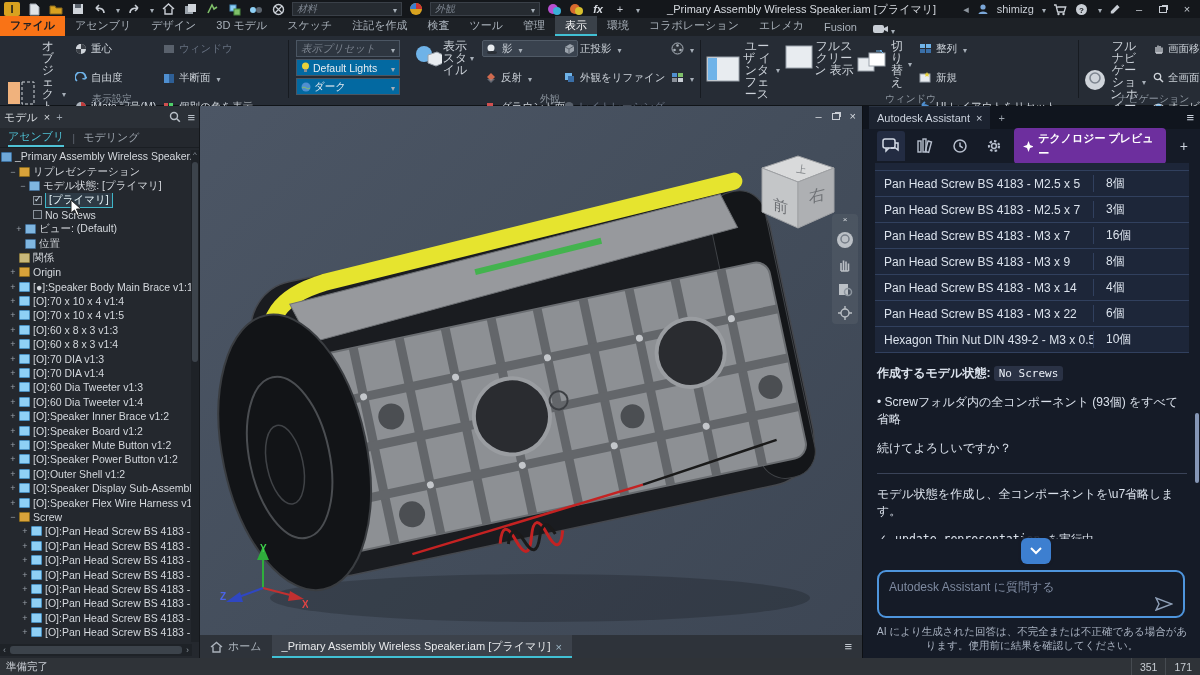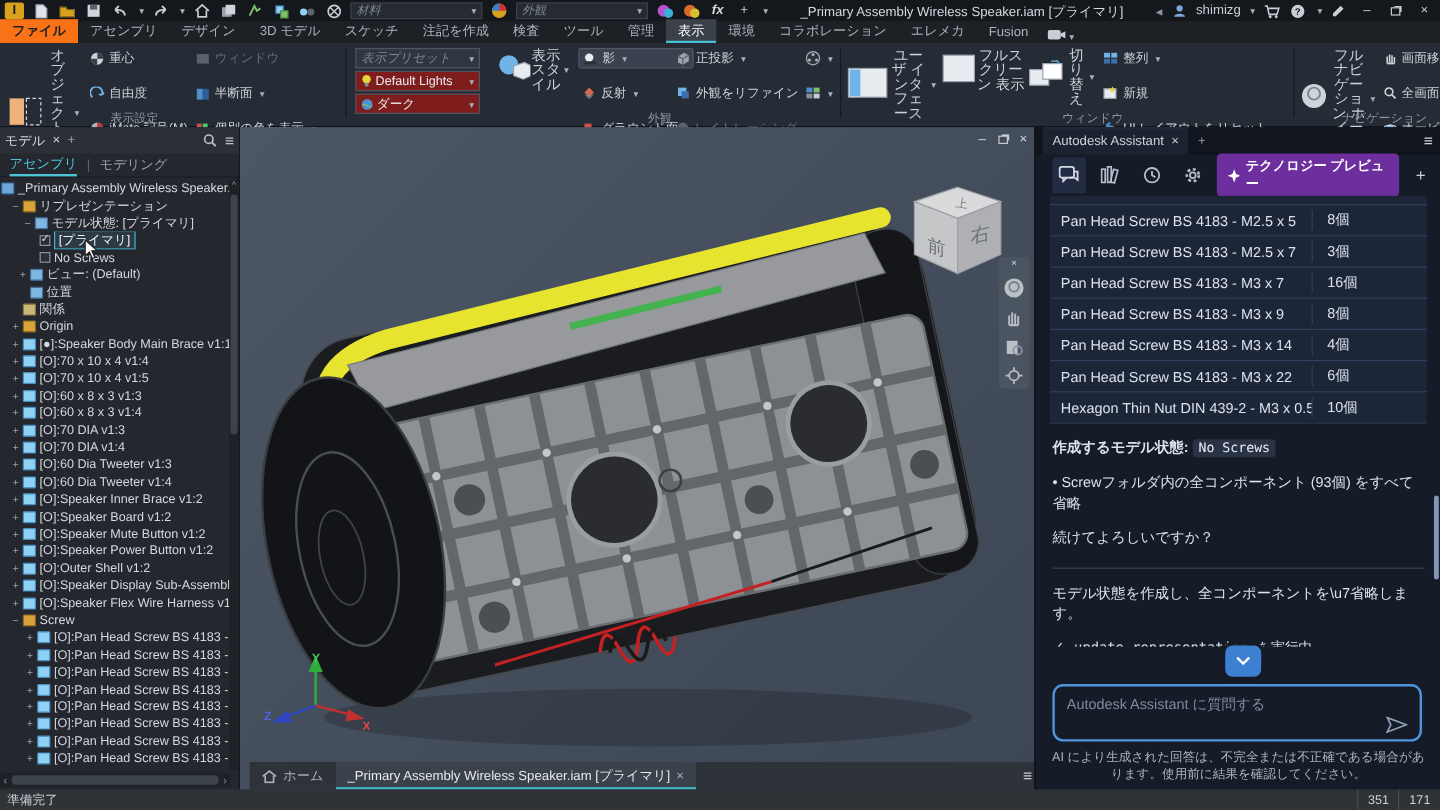--- a/index.html
+++ b/index.html
@@ -26,21 +26,21 @@
   .rtab.active{background:#3a4149;color:#fff;box-shadow:inset 0 -2px 0 #41c0d4;}
 
   
   #ribbon{left:0;top:36px;width:1200px;height:70px;background:#262c35;border-bottom:1px solid #101418;}
   .rsep{position:absolute;top:4px;width:1px;height:58px;background:#171b21;}
   .rglabel{position:absolute;top:56px;font-size:10px;color:#8d96a0;}
   .rcol{position:absolute;top:4px;display:flex;flex-direction:column;gap:12px;}
   .ritem{display:flex;align-items:center;gap:4px;height:17px;font-size:10.5px;color:#ccd2d9;padding:0 3px;white-space:nowrap;}
   .rbig{position:absolute;top:4px;display:flex;flex-direction:row;align-items:center;text-align:center;font-size:12px;color:#ccd2d9;line-height:12px;}
   .rbig .bigico{margin-bottom:2px;}
-  .combo{width:104px;height:17px;background:#7f1d1d;border:1px solid #4b5663;display:flex;align-items:center;gap:3px;padding:0 4px;color:#e8ecf1;font-size:10.5px;}
+  .combo{width:104px;height:17px;background:#0369a1;border:1px solid #4b5663;display:flex;align-items:center;gap:3px;padding:0 4px;color:#e8ecf1;font-size:10.5px;}
   .combo.off{color:#7d8590;font-style:italic;background:#2e3640;}
   .combo .cspace{flex:1;}
   .pressed{background:#39424e;border:1px solid #505a66;border-radius:2px;}
 
   
   #leftpanel{left:0;top:106px;width:200px;height:552px;background:#24282e;border-right:1px solid #14171b;overflow:hidden;}
   #lp-head{display:flex;align-items:center;height:22px;background:#2b3037;padding:0 4px;gap:6px;color:#d6dade;}
   #lp-subtabs{display:flex;align-items:center;height:20px;gap:8px;padding:0 8px;border-bottom:1px solid #1a1e23;}
   .subtab{font-size:11px;color:#9aa2ab;}
   .subtab.on{color:#4fc3d6;border-bottom:2px solid #4fc3d6;padding-bottom:1px;}
@@ -59,21 +59,21 @@
   .vscroll{position:absolute;right:0;top:44px;width:8px;height:492px;background:#1e2227;}
   .vthumb{position:absolute;left:1px;width:6px;background:#3c434b;border-radius:3px;}
   #lp-hscroll{position:absolute;left:0;bottom:2px;width:192px;height:12px;background:#1e2227;display:flex;align-items:center;justify-content:space-between;color:#8d959e;padding:0 3px;font-size:9px;}
   #lp-hthumb{flex:1;height:8px;background:#3c434b;border-radius:3px;margin:0 4px;}
 
   
   #viewport{left:200px;top:106px;width:662px;height:552px;background:linear-gradient(135deg,#4c5665 0%,#434d5b 55%,#3d4654 100%);overflow:hidden;}
   #vp-winctl{position:absolute;right:6px;top:4px;display:flex;gap:10px;align-items:center;color:#d9dde2;}
   #vp-toolbar{position:absolute;right:4px;top:108px;width:26px;background:rgba(84,92,104,.55);border-radius:4px;display:flex;flex-direction:column;align-items:center;padding:3px 0;gap:8px;}
   #vp-toolbar svg{opacity:.85;}
-  #doctabs{position:absolute;left:8px;bottom:0;width:662px;height:23px;background:#2e333a;display:flex;align-items:center;color:#aab2bb;justify-content:space-between;}
+  #doctabs{position:absolute;left:0;bottom:0;width:662px;height:23px;background:#2e333a;display:flex;align-items:center;color:#aab2bb;justify-content:space-between;}
   .dtab{display:flex;align-items:center;gap:5px;height:23px;padding:0 10px;font-size:11px;white-space:nowrap;}
   .dtab.on{background:#3c424b;color:#e8eaec;box-shadow:inset 0 -2px 0 #41c0d4;}
   #doctabs .menu-r{margin-left:auto;padding:0 10px;color:#c3c9d0;font-size:13px;}
 
   
   #assist{left:862px;top:106px;width:338px;height:552px;background:#151b27;border-left:1px solid #0d1014;overflow:hidden;}
   #as-tabbar{display:flex;align-items:center;height:23px;background:#10151e;color:#ccd3de;padding:0 6px;gap:8px;}
   .as-tab{display:flex;align-items:center;gap:6px;background:#1c2330;height:23px;padding:0 8px;font-size:11px;border-top:1px solid #2a3342;}
   #as-toolbar{display:flex;align-items:center;height:34px;padding:0 10px 0 14px;gap:6px;}
   .as-ticon{width:30px;height:30px;display:flex;align-items:center;justify-content:center;border-radius:3px 3px 0 0;}

